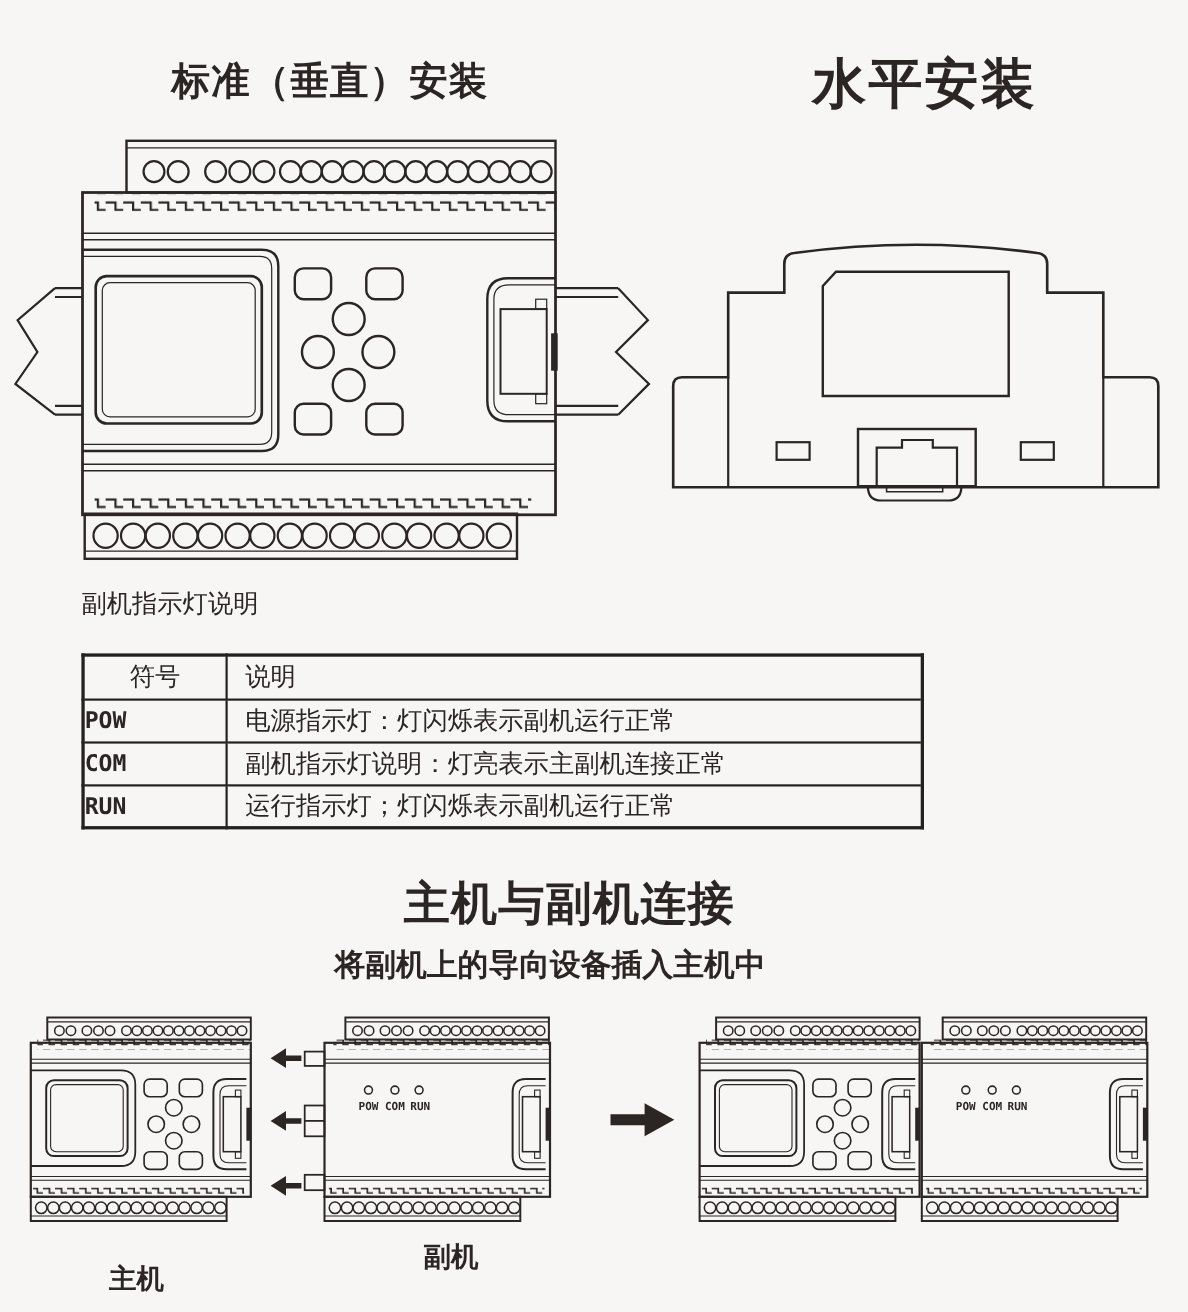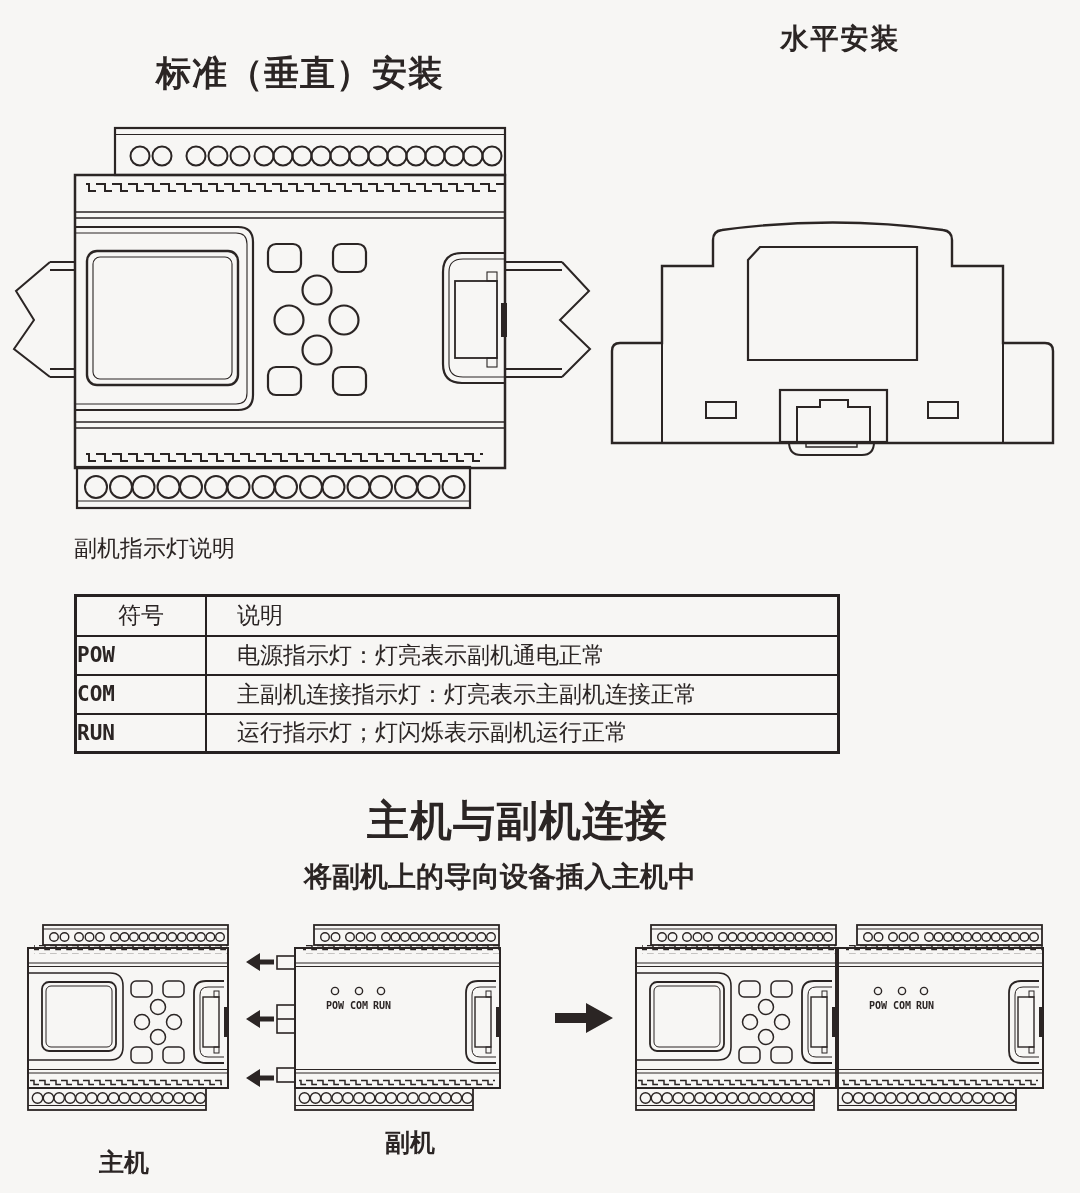--- a/index.html
+++ b/index.html
@@ -1,27 +1,27 @@
 <!DOCTYPE html>
 <html><head>
 <meta charset="utf-8">
 <style>
   html,body{margin:0;padding:0;background:#e9e9e9;}
   .page{position:relative;width:1080px;height:1193px;background:#f7f6f4;overflow:hidden;
         font-family:"Liberation Sans","DejaVu Sans",sans-serif;color:#2b2524;}
   .abs{position:absolute;}
   .serif-title{font-family:"Liberation Serif","DejaVu Serif",serif;font-weight:bold;text-align:center;}
   .title-v{left:130px;top:50px;width:340px;font-size:35px;letter-spacing:1px;}
-  .title-h{left:738px;top:20px;width:205px;font-size:28px;letter-spacing:2px;}
+  .title-h{left:738px;top:44px;width:205px;font-size:49px;letter-spacing:2px;}
   .tbl-caption{left:74px;top:533px;font-size:23px;}
   table.ind{position:absolute;left:74px;top:594px;width:766px;border-collapse:collapse;
             border:3px solid #262121;}
   table.ind td,table.ind th{border:2px solid #262121;font-weight:normal;padding:0;}
   table.ind .c1{width:128px;font-size:23px;}
-  table.ind .c2{text-align:left;padding-left:30px;font-size:23px;}
+  table.ind .c2{text-align:left;padding-left:16px;font-size:23px;}
   table.ind tr{height:39px;}
   table.ind tr.hd{height:40px;}
   table.ind .sym{font-family:"DejaVu Sans Mono","Liberation Mono",monospace;font-weight:bold;font-size:21px;}
   .conn-title{left:330px;top:793px;width:375px;font-size:42px;font-weight:bold;text-align:center;letter-spacing:1px;}
   .conn-sub{left:295px;top:858px;width:410px;font-size:28px;font-weight:bold;text-align:center;}
   .dev-label{font-family:"Liberation Serif","DejaVu Serif",serif;font-weight:bold;font-size:25px;
              width:64px;text-align:center;}
   svg.canvas{position:absolute;left:0;top:0;}
   svg.canvas *{vector-effect:none;}
   .ln{fill:none;stroke:#2b2524;}
@@ -280,25 +280,25 @@
 
   <div class="abs tbl-caption">副机指示灯说明</div>
   <table class="ind">
     <tbody>
       <tr class="hd">
         <th class="c1">符号</th>
         <th class="c2">说明</th>
       </tr>
       <tr>
         <td class="c1 sym">POW</td>
-        <td class="c2">电源指示灯：灯亮表示副机通电正常</td>
+        <td class="c2">电源指示灯：灯闪烁表示副机运行正常</td>
       </tr>
       <tr>
         <td class="c1 sym">COM</td>
-        <td class="c2">主副机连接指示灯：灯亮表示主副机连接正常</td>
+        <td class="c2">副机指示灯说明：灯亮表示主副机连接正常</td>
       </tr>
       <tr>
         <td class="c1 sym">RUN</td>
         <td class="c2">运行指示灯；灯闪烁表示副机运行正常</td>
       </tr>
     </tbody>
   </table>
 
   <div class="abs conn-sub">将副机上的导向设备插入主机中</div>
   <div class="abs conn-title">主机与副机连接</div>

